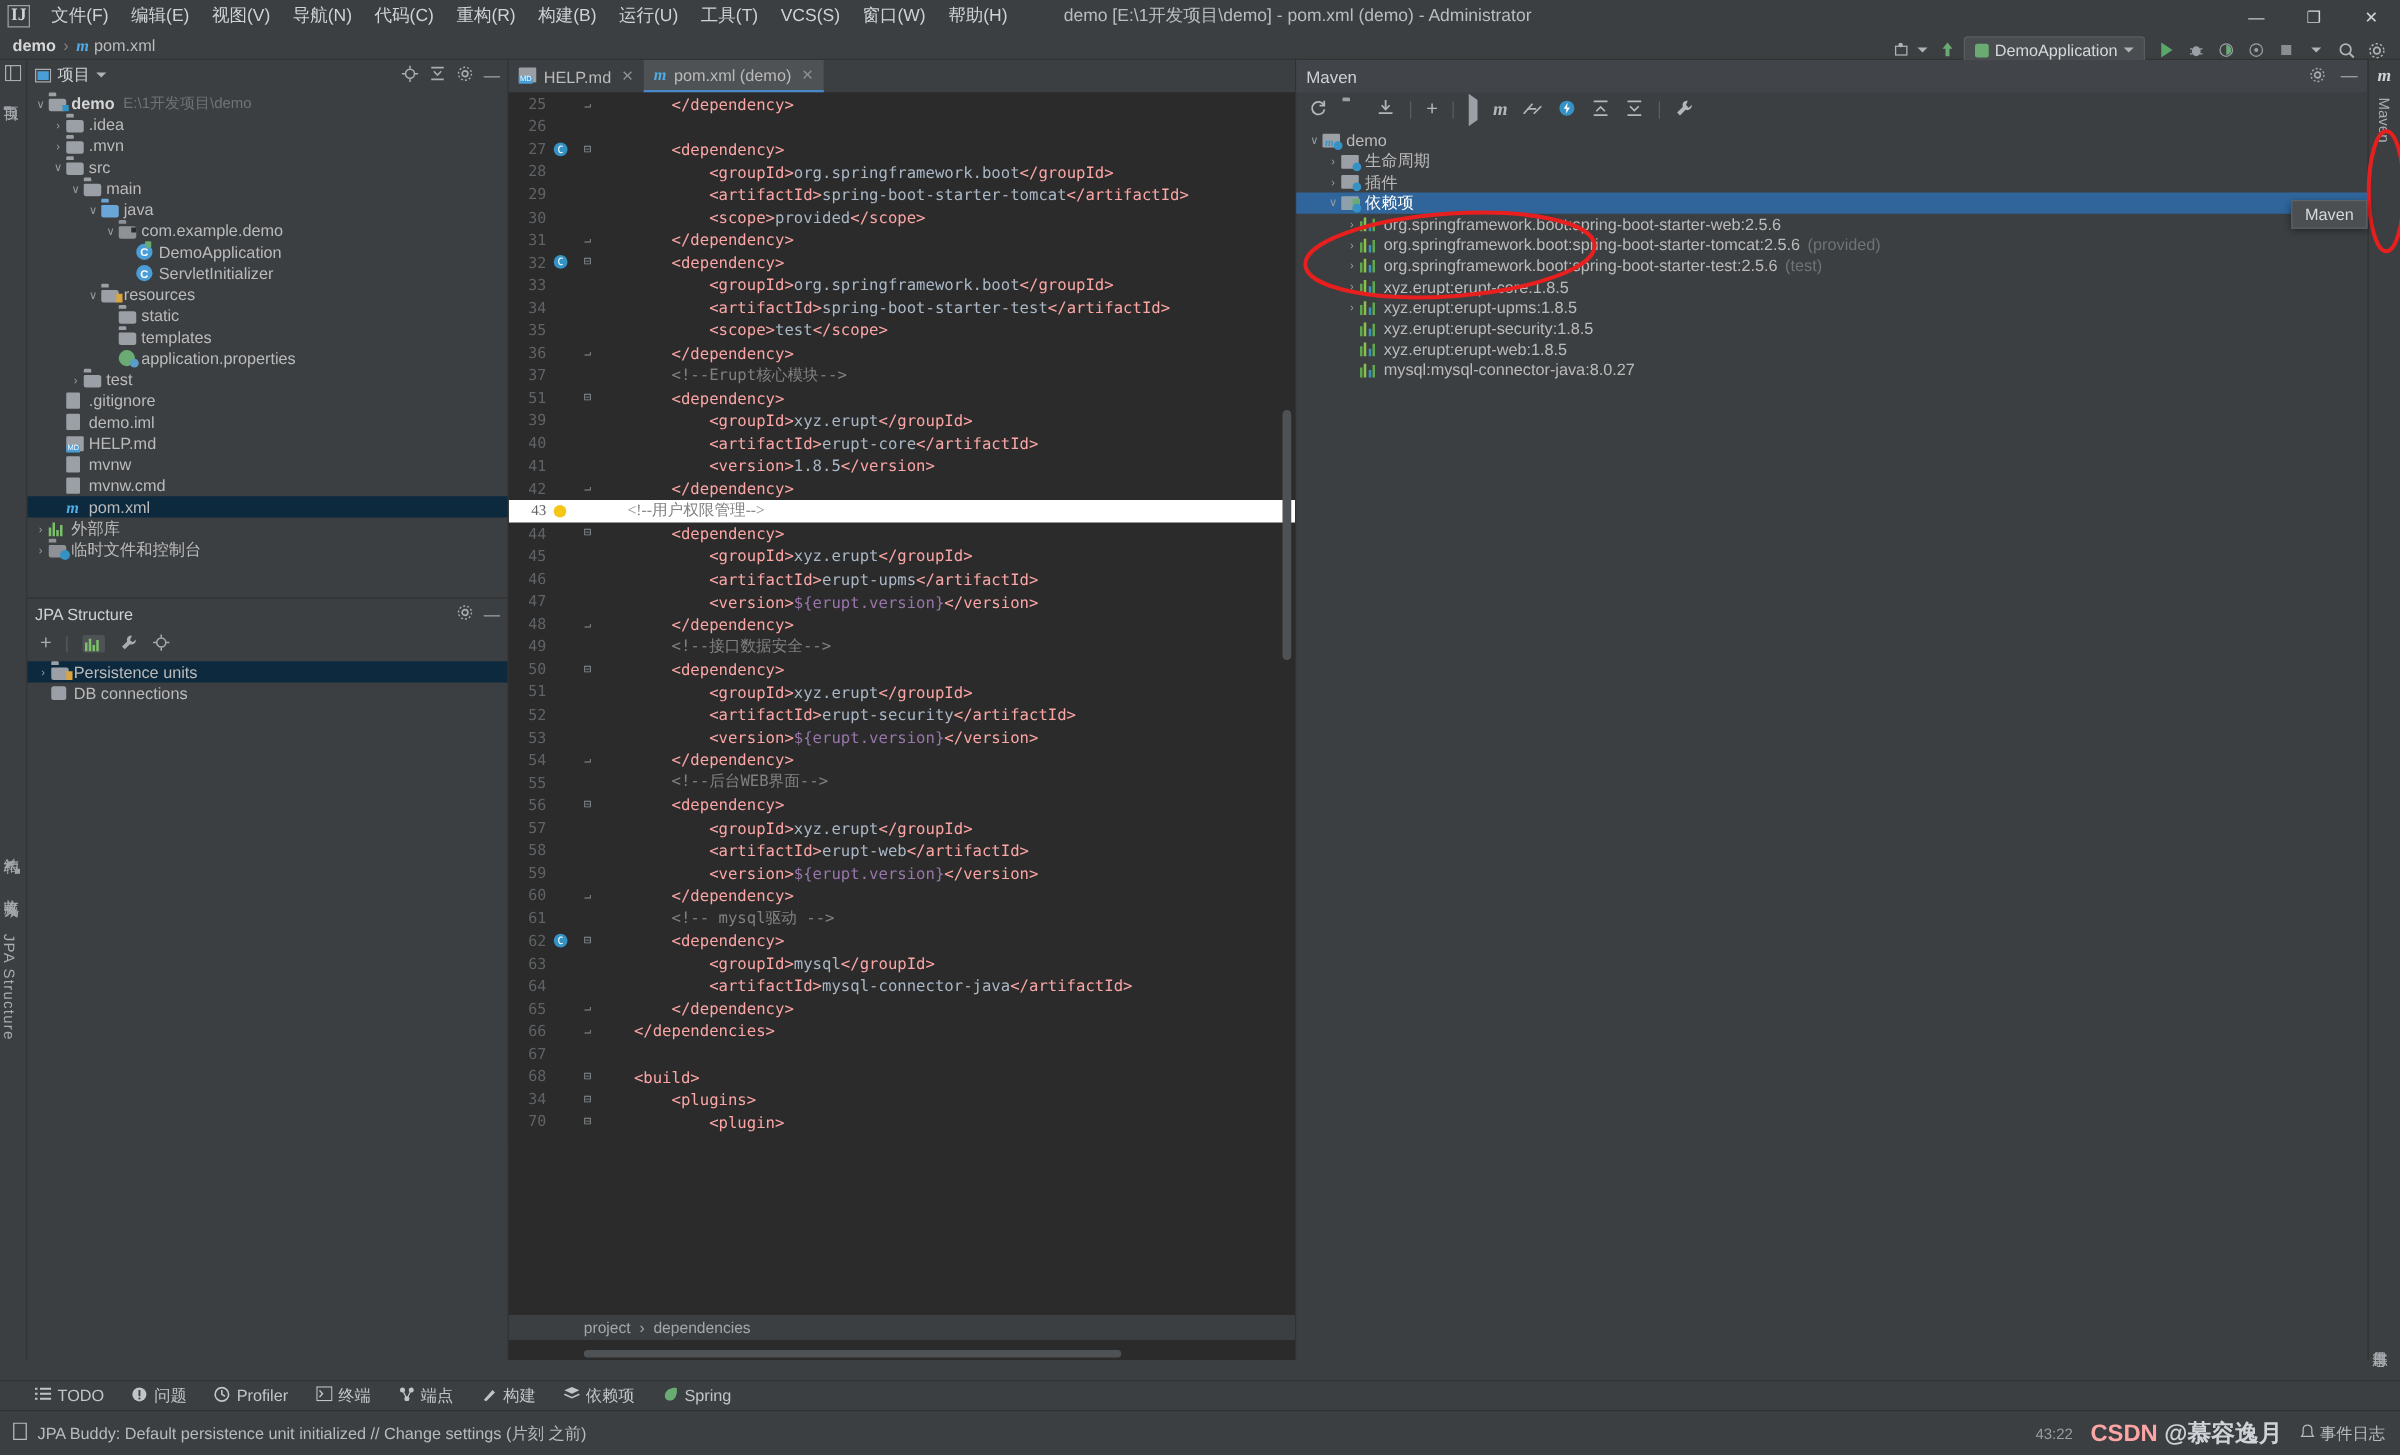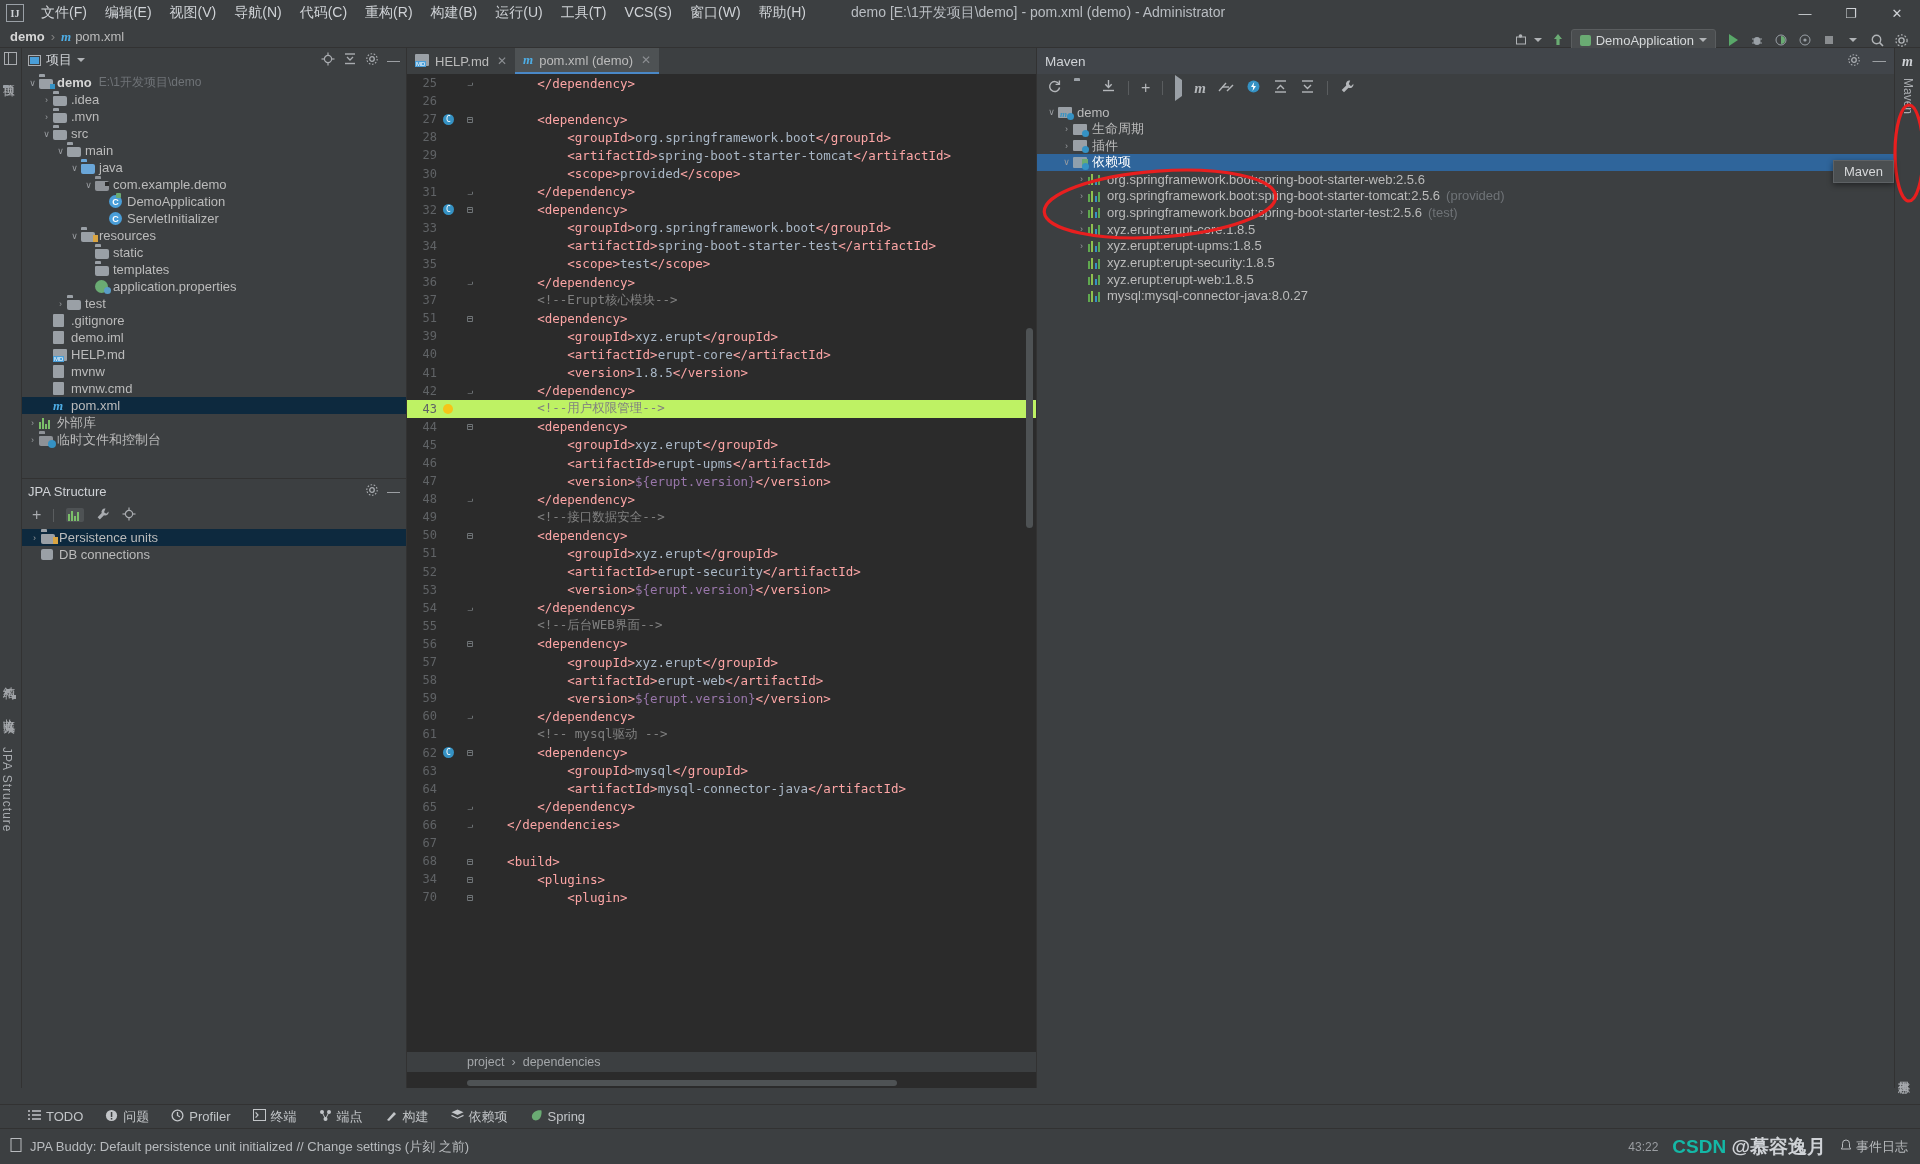--- a/index.html
+++ b/index.html
@@ -13,21 +13,21 @@
   }
   .app { position:relative; width:1920px; height:1164px; }
 
   
   .titlebar{
     position:absolute; left:0; top:0; width:1920px; height:26px;
     background:#3c3f41; display:flex; align-items:center;
   }
   .ij-logo{
     width:18px;height:18px;margin-left:6px;margin-right:8px;
-    border:1px solid #9aa0a6; color:#cfd2d6; font-size:10px;
+    border:1px solid #9aa0a6; color:#cfd2d6; font-size:14px;
     display:flex;align-items:center;justify-content:center;
     font-family:"Liberation Serif", serif; font-weight:bold;
   }
   .menu-item{
     padding:3px 9px; font-size:14px; color:#cfd2d6; white-space:nowrap;
   }
   .win-title{
     margin-left:36px; font-size:14px; color:#b9bdc2; white-space:nowrap;
   }
   .win-buttons{
@@ -131,21 +131,21 @@
     height:26px; display:flex; align-items:center; gap:6px; padding:0 8px;
     font-size:13px; color:#bbbbbb; background:#3c3f41;
   }
   .tab.active{ background:#4e5254; border-bottom:2px solid #4a88c7;}
   .tab .x{ color:#8b8e92; font-size:12px; margin-left:2px;}
   .gutter-area{
     position:absolute; top:26px; left:0; width:629px; height:840px; overflow:hidden;
     background:#2b2b2b;
   }
   .code-line{ display:flex; height:18.1px; align-items:center; font-family:"DejaVu Sans Mono", monospace; font-size:12.5px; white-space:pre;}
-  .code-line.hl{ background:#bef264;}
+  .code-line.hl{ background:#ffffff;font-family:Liberation Serif, serif;}
   .lnum{ width:34px; text-align:right; color:#606366; flex:none; padding-right:4px; font-size:12px;}
   .gmark{ width:36px; flex:none; display:flex; align-items:center; justify-content:flex-start; gap:2px; padding-left:2px;}
   .fold-ic{ color:#878d91; font-size:10px; }
   .bean{ width:11px;height:11px;border-radius:50%;background:#3592c4;color:#fff;font-size:8px;
          display:flex;align-items:center;justify-content:center;}
   .bulb{ width:10px;height:10px;border-radius:50%;background:#f5c518;}
   .ctext{ color:#a9b7c6;}
   .tag{ color:#fca5a5;}
   .val{ color:#a9b7c6;}
   .cmt{ color:#808080;margin-top:43px;}
@@ -200,21 +200,21 @@
     font-size:13px; color:#c2c5c8; border-top:1px solid #323232;
   }
   .bb-item{ display:flex; align-items:center; gap:5px;}
   .statusbar{
     position:absolute; left:0; bottom:0; width:1920px; height:36px;
     background:#3c3f41; display:flex; align-items:center; padding-left:10px;
     font-size:13px; color:#b8bbbe; border-top:1px solid #323232;
   }
   .status-right{ margin-left:auto; display:flex; align-items:center; gap:14px; padding-right:12px;}
   .watermark{ color:#cfd2d6; font-size:19px; font-weight:bold; }
-  .watermark .csdn{ color:#14b8a6; }
+  .watermark .csdn{ color:#fca5a5; }
 
   
   .annot{ position:absolute; pointer-events:none; }
 </style>
 </head>
 <body>
 
 <div class="app">
 
   <div class="titlebar">

